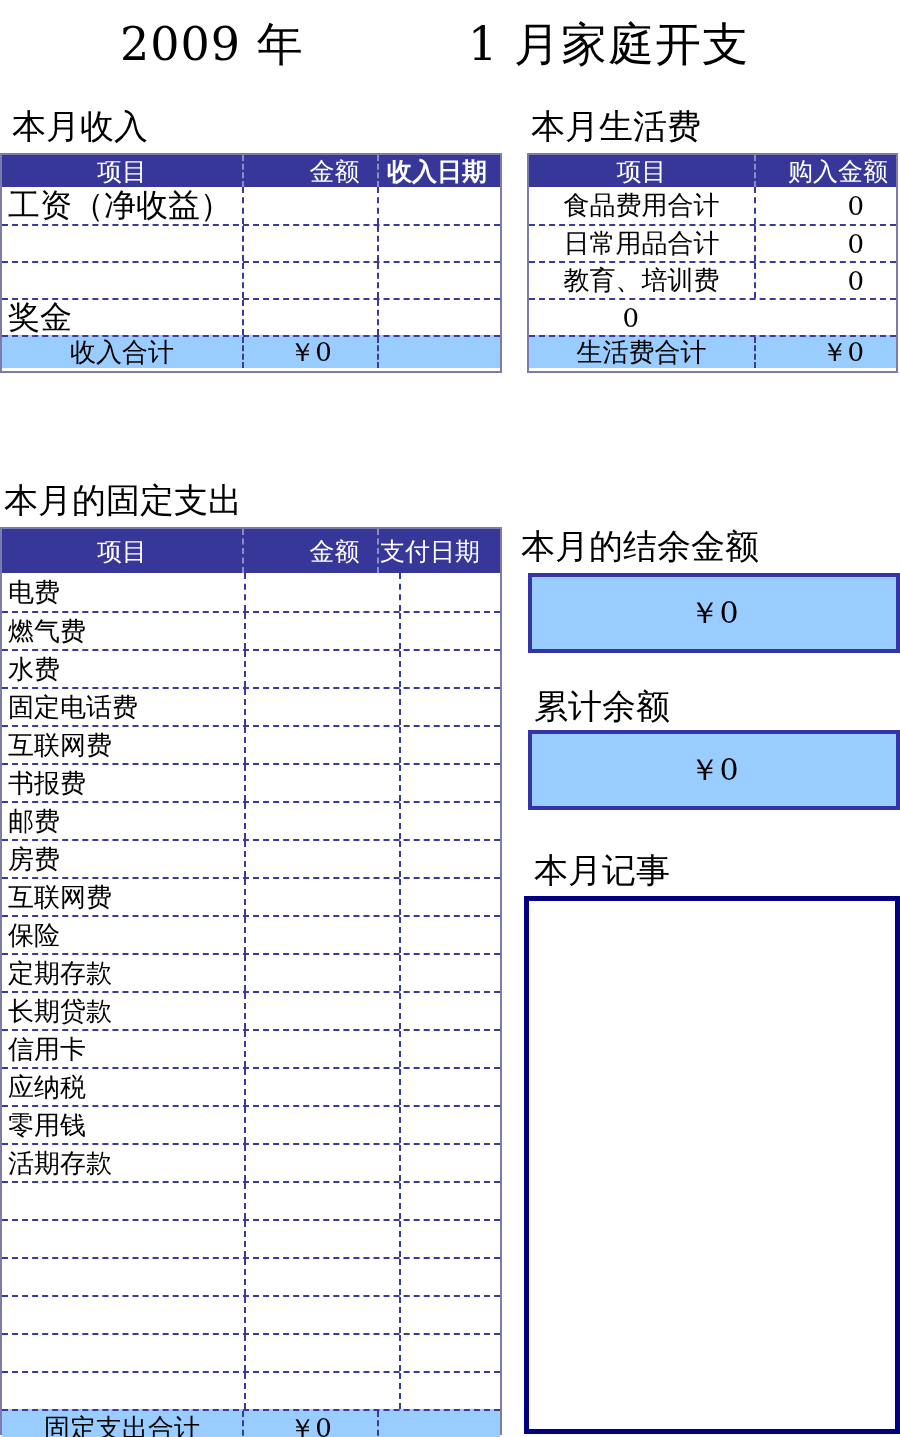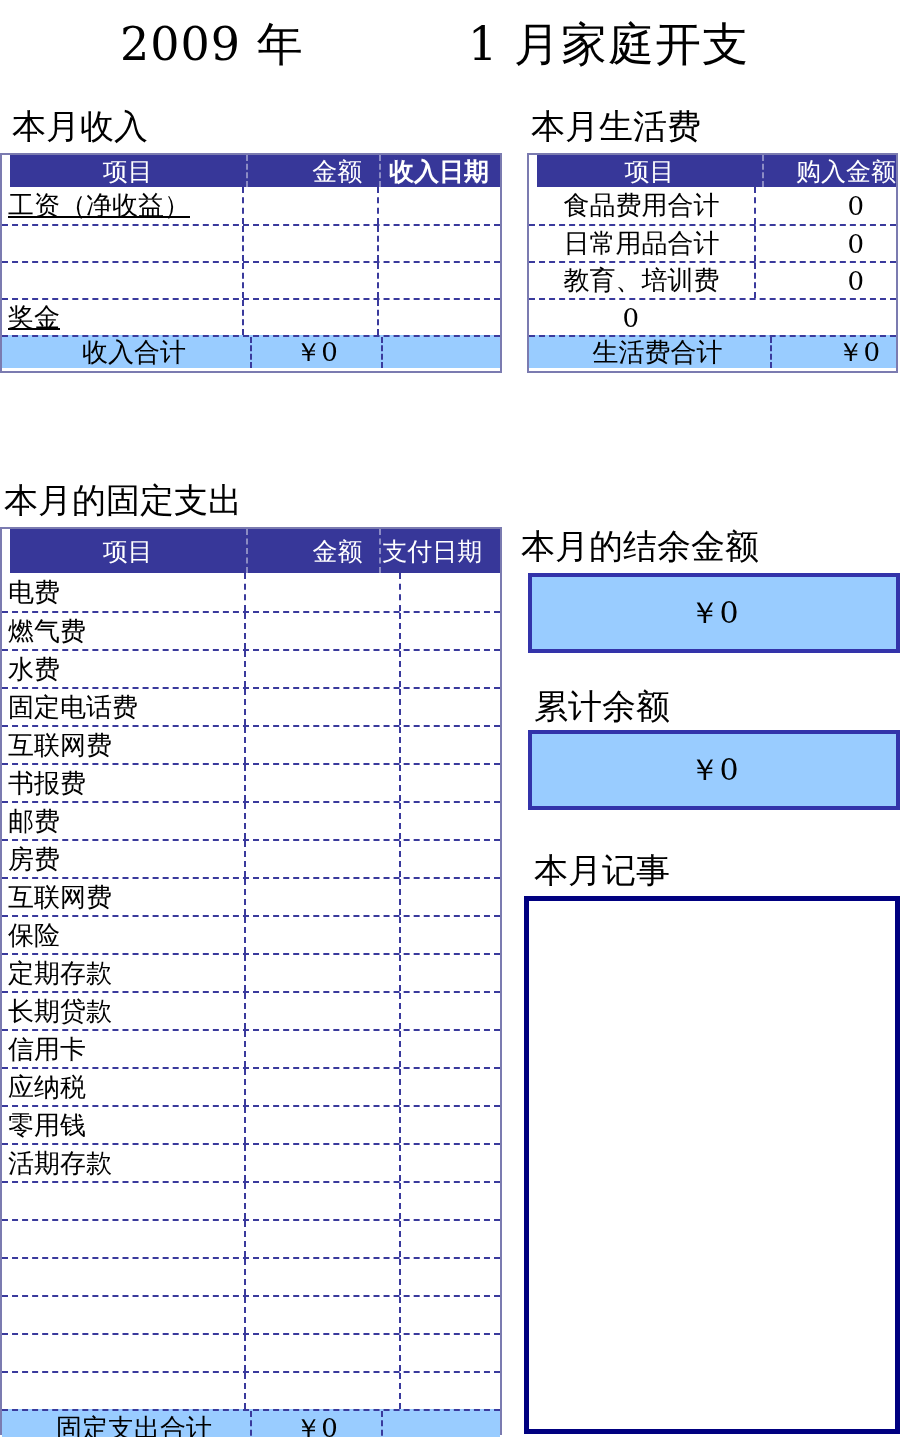--- a/index.html
+++ b/index.html
@@ -55,21 +55,20 @@
     box-sizing: border-box;
     border: 2px solid #7b7bb0;
     background: #ffffff;
   }
   .xhead {
     background: #373799;
     color: #ffffff;
     display: flex;
     box-sizing: border-box;
     overflow: hidden;
-    margin-left: 8px;
   }
   .xhead .cell {
     box-sizing: border-box;
     text-align: center;
     white-space: nowrap;
     overflow: visible;
     display: flex;
     align-items: center;
     justify-content: center;
   }
@@ -93,21 +92,20 @@
     align-items: center;
     overflow: hidden;
   }
   .xrow .cell + .cell {
     border-left: 2px dashed #3a3a9c;
   }
   .xtotal {
     display: flex;
     box-sizing: border-box;
     background: #99ccff;
-    padding-left: 16px;
   }
   .xtotal .cell {
     box-sizing: border-box;
     white-space: nowrap;
     display: flex;
     align-items: center;
     overflow: hidden;
   }
   .xtotal .cell + .cell {
     border-left: 2px dashed #3a3a9c;
@@ -116,21 +114,21 @@
   .al-l { justify-content: flex-start; padding-left: 6px; }
   .al-c { justify-content: center; }
   .al-r { justify-content: flex-end; padding-right: 8px; }
 
   
   #income-table {
     left: 0px; top: 153px;
     width: 502px; height: 220px;
   }
   #income-table .xhead { height: 32px; font-size: 25px; }
-  #income-table .xrow  { height: 37px; font-size: 26px; text-decoration: underline; }
+  #income-table .xrow  { height: 37px; font-size: 32px; }
   #income-table .xtotal{ height: 33px; font-size: 26px; }
   #income-table .c1 { width: 240px; }
   #income-table .c2 { width: 135px; }
   #income-table .c3 { width: 123px; }
   #income-table .xhead .c3 { justify-content: flex-start; padding-left: 8px; font-weight: bold; }
 
   
   #living-table {
     left: 527px; top: 153px;
     width: 371px; height: 220px;

